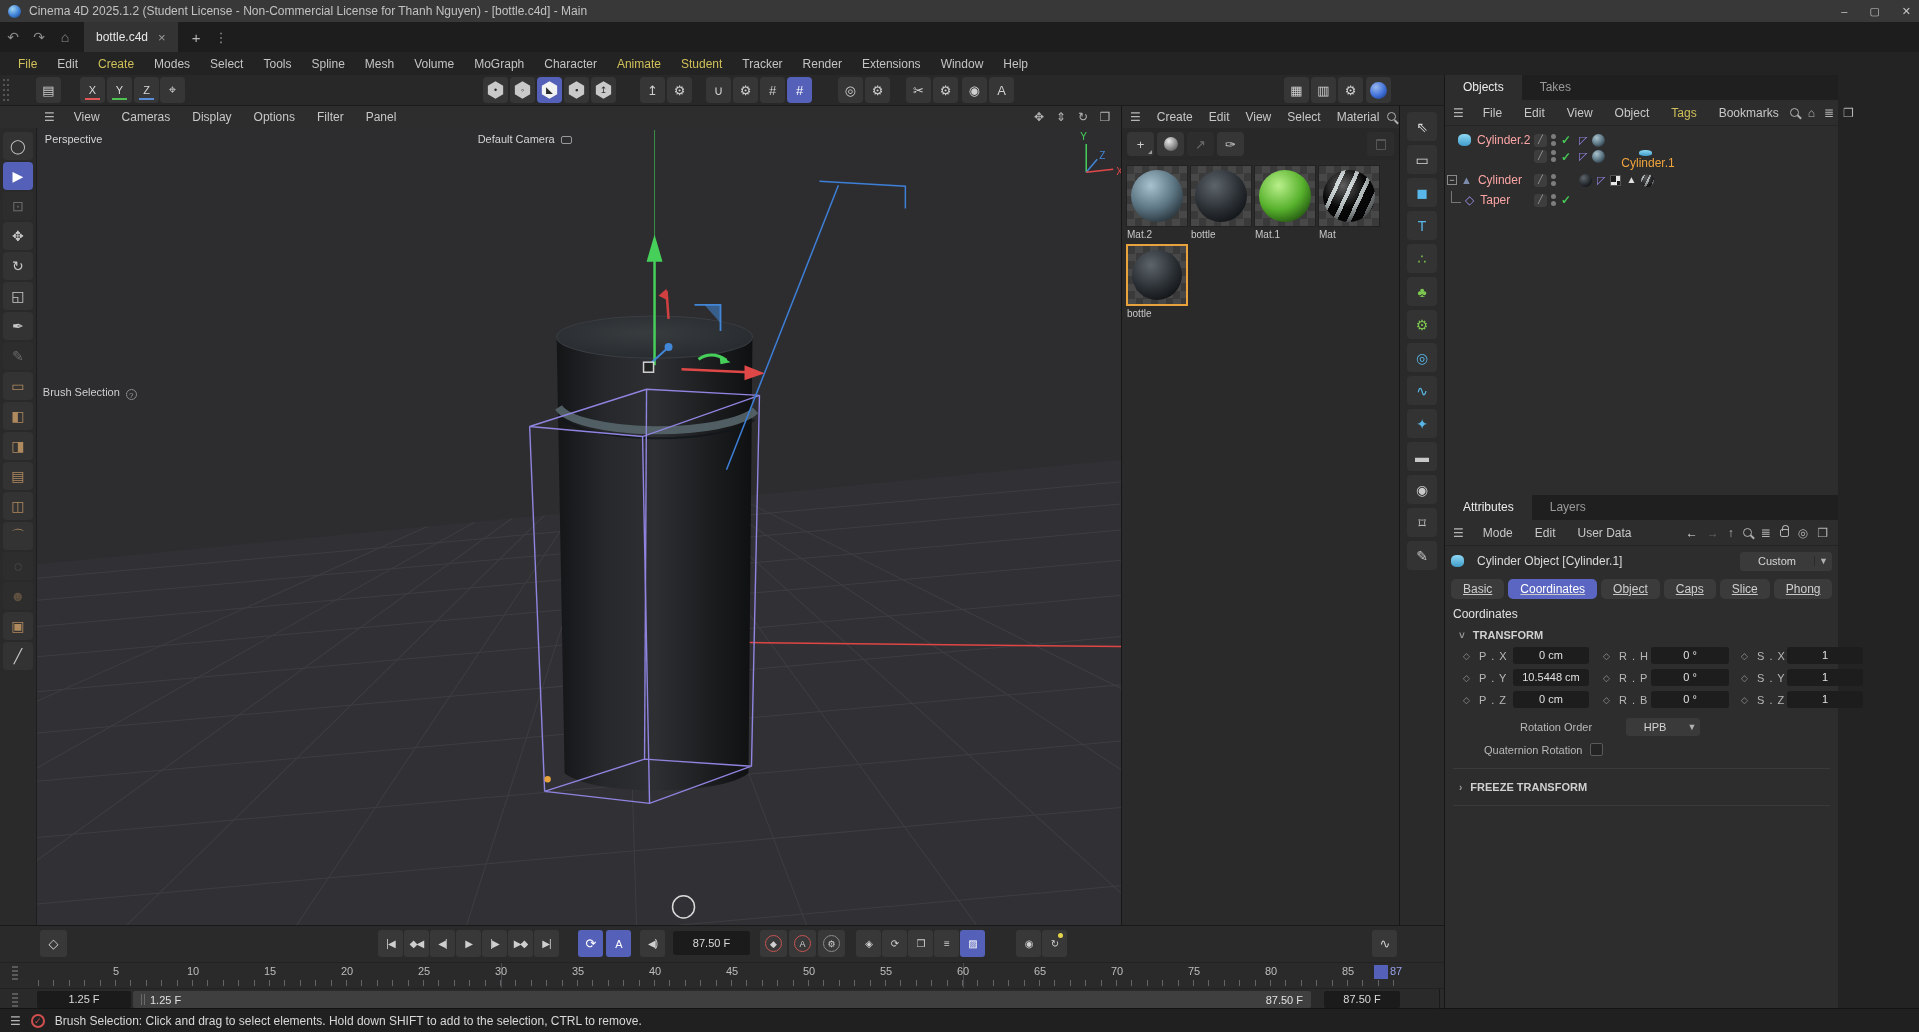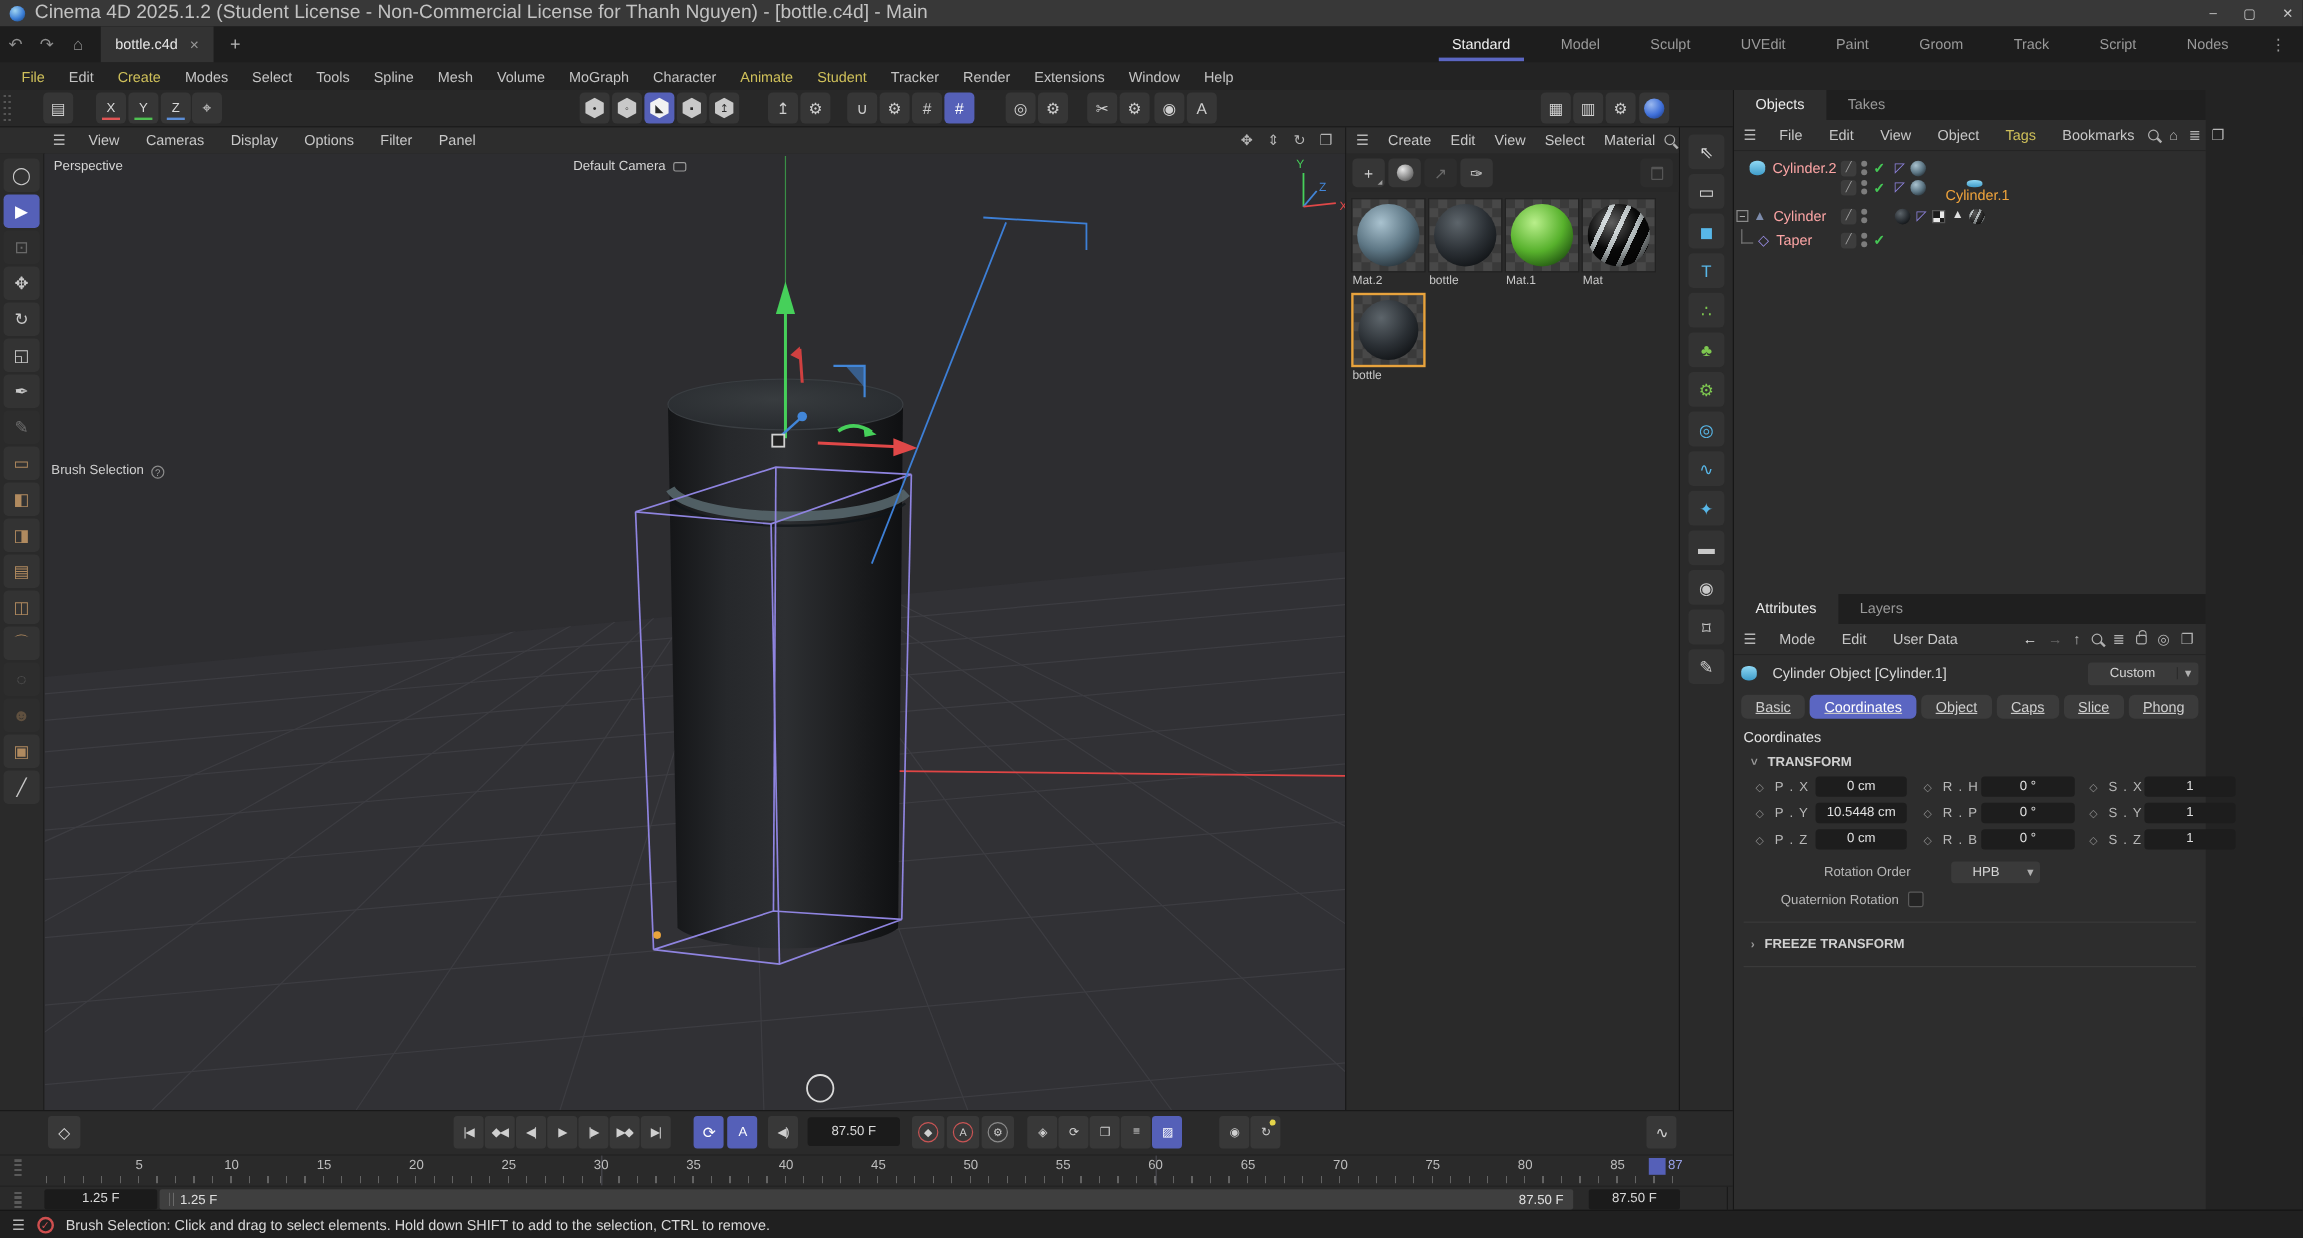--- a/index.html
+++ b/index.html
@@ -3,21 +3,21 @@
 <meta charset="utf-8">
 <style>
   *{margin:0;padding:0;box-sizing:border-box;}
   html,body{width:1919px;height:1032px;overflow:hidden;background:#1b1b1b;}
   body{font-family:"Liberation Sans",sans-serif;font-size:12px;color:#c8c8c8;-webkit-font-smoothing:antialiased;}
   .app{width:1919px;height:1032px;display:flex;flex-direction:column;background:#232323;}
 
   
   .titlebar{height:22px;background:#383838;display:flex;align-items:center;padding:0 8px;flex:0 0 auto;}
   .c4d-logo{width:13px;height:13px;border-radius:50%;background:radial-gradient(circle at 35% 30%,#9fd4f2,#3d7fd6 55%,#123a6e);margin-right:8px;}
-  .title-text{color:#c2c2c2;font-size:16px;}
+  .title-text{color:#c2c2c2;font-size:12px;}
   .winbtns{margin-left:auto;display:flex;gap:22px;color:#c8c8c8;font-size:11px;}
   .winbtns span{cursor:default;}
 
   
   .tabbar{height:30px;background:#1d1d1d;display:flex;align-items:center;flex:0 0 auto;}
   .tb-ic{width:26px;text-align:center;color:#8f8f8f;font-size:14px;}
   .doc-tab{height:30px;background:#333333;color:#e8e8e8;display:flex;align-items:center;gap:10px;padding:0 12px;font-size:12px;margin-left:6px;}
   .doc-tab .close{color:#9a9a9a;font-size:13px;}
   .newtab{color:#b8b8b8;font-size:15px;margin-left:14px;}
   .layout-tabs{margin-left:auto;display:flex;align-items:center;gap:0;height:30px;}
@@ -213,31 +213,20 @@
 
   <div class="tabbar">
     <span class="tb-ic">↶</span>
     <span class="tb-ic">↷</span>
     <span class="tb-ic">⌂</span>
     <div class="doc-tab">
       <span>bottle.c4d</span>
       <span class="close">×</span>
     </div>
     <span class="newtab">+</span>
-    <div class="layout-tabs">
-        <span class="lt active">Standard</span>
-        <span class="lt">Model</span>
-        <span class="lt">Sculpt</span>
-        <span class="lt">UVEdit</span>
-        <span class="lt">Paint</span>
-        <span class="lt">Groom</span>
-        <span class="lt">Track</span>
-        <span class="lt">Script</span>
-        <span class="lt">Nodes</span>
-      </div>
     <span class="lt-dots">⋮</span>
   </div>
 
   <div class="menubar">
       <span class="mi yellow">File</span>
       <span class="mi">Edit</span>
       <span class="mi yellow">Create</span>
       <span class="mi">Modes</span>
       <span class="mi">Select</span>
       <span class="mi">Tools</span>

